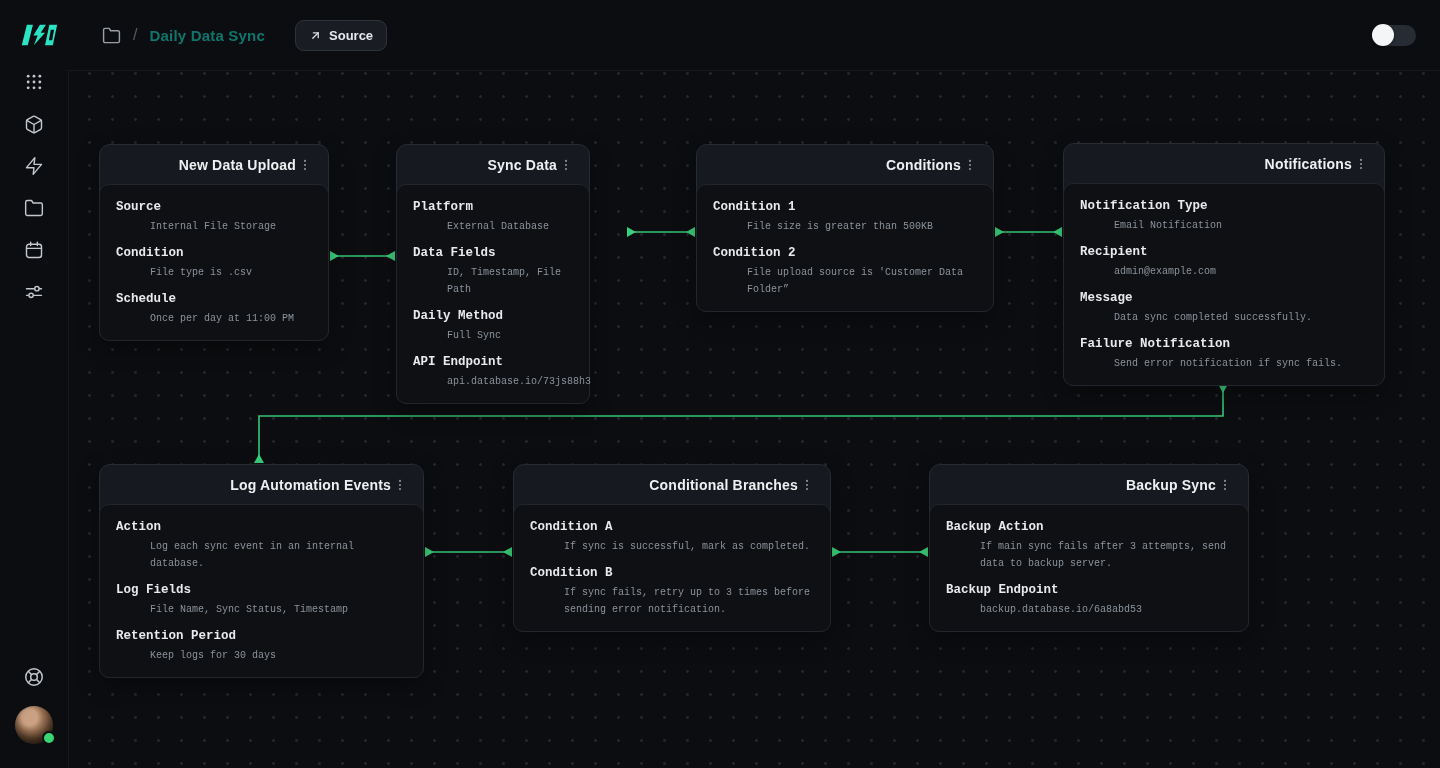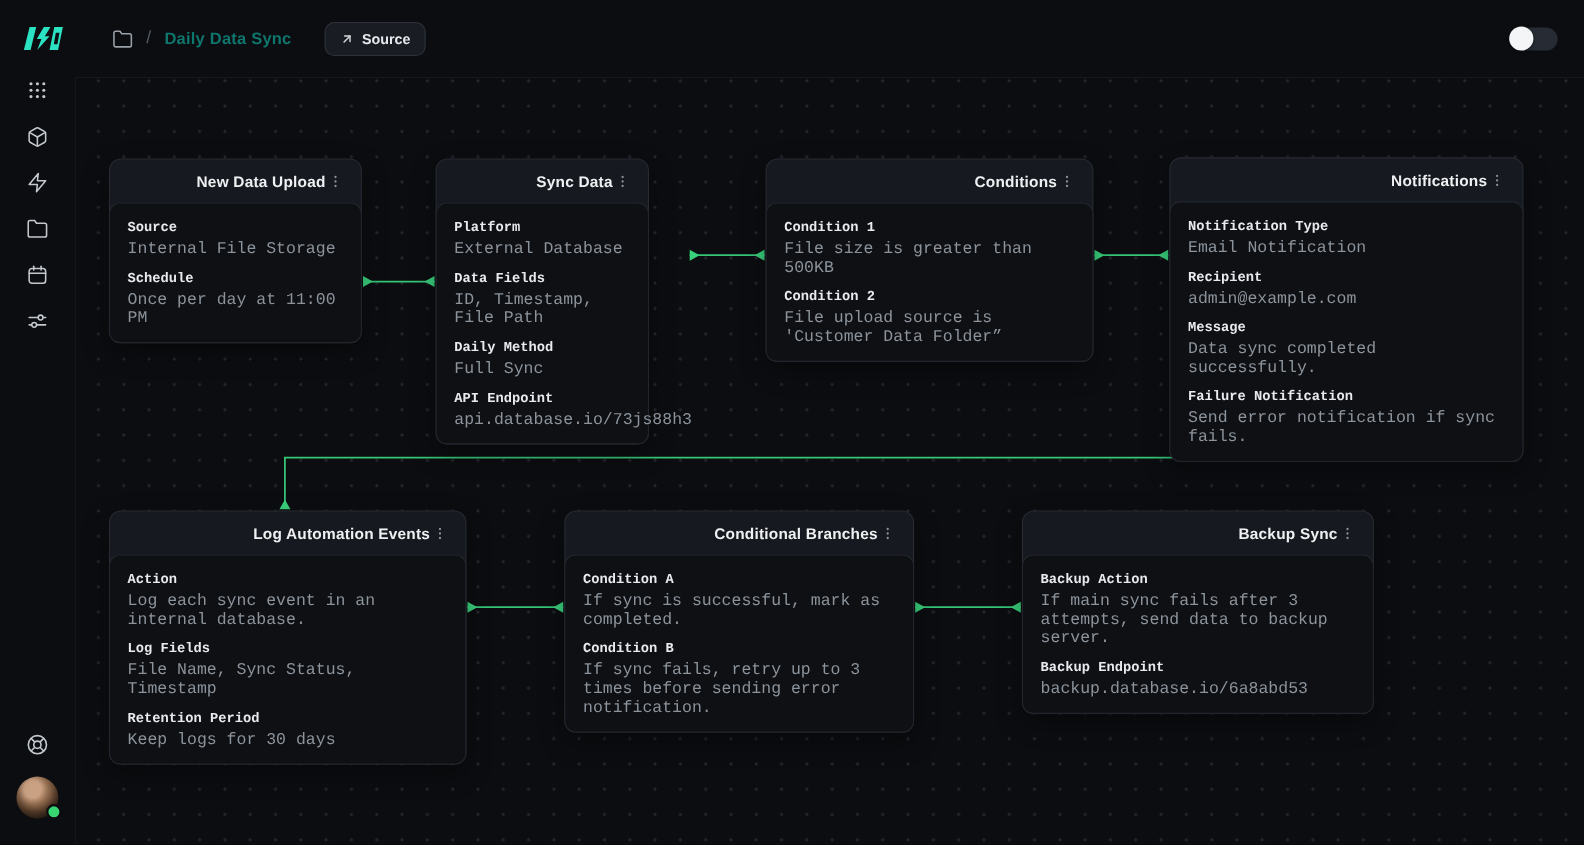--- a/index.html
+++ b/index.html
@@ -54,21 +54,21 @@
   .node-head { display:flex; align-items:center; justify-content:flex-end;
                padding:11px 14px 10px 16px; }
   .node-title { color:#eef0f2; font-size:14px; font-weight:700; letter-spacing:.2px; }
   .kebab { background:none; border:none; color:#8b9198; cursor:pointer; padding:2px;
            display:flex; align-items:center; }
   .node-body { background:#0e1014; border:1px solid #22262c; border-radius:10px;
                margin:0 -1px -1px -1px; padding:14px 16px 13px; }
   .field { margin-bottom:10px;font-family:Liberation Mono, monospace; }
   .field:last-child { margin-bottom:0; }
   .flabel { color:#e8eaed; font-size:12.5px; font-weight:700; line-height:17px; margin-bottom:2px; }
-  .fvalue { color:#8c939b; font-size:15px; line-height:17px; }
+  .fvalue { color:#8c939b; font-size:10px; line-height:17px;margin-left:34px; }
 </style>
 </head>
 <body>
 
 <div class="app">
 
   <header class="topbar">
     <div class="logo">
       <svg width="38" height="28" viewBox="0 0 44 28">
         <g fill="#2be3c3">
@@ -205,20 +205,24 @@
               <circle cx="12" cy="19" r="1.8"></circle>
             </svg>
         </button>
       </header>
       <div class="node-body">
         <div class="field">
           <div class="flabel">Source</div>
           <div class="fvalue">Internal File Storage</div>
         </div>
         <div class="field">
+          <div class="flabel">Condition</div>
+          <div class="fvalue">File type is .csv</div>
+        </div>
+        <div class="field">
           <div class="flabel">Schedule</div>
           <div class="fvalue">Once per day at 11:00 PM</div>
         </div>
       </div>
     </article>
 
     <article class="node" style="left:327px; top:73px; width:194px;">
       <header class="node-head">
         <h2 class="node-title">Sync Data</h2>
         <button class="kebab">

